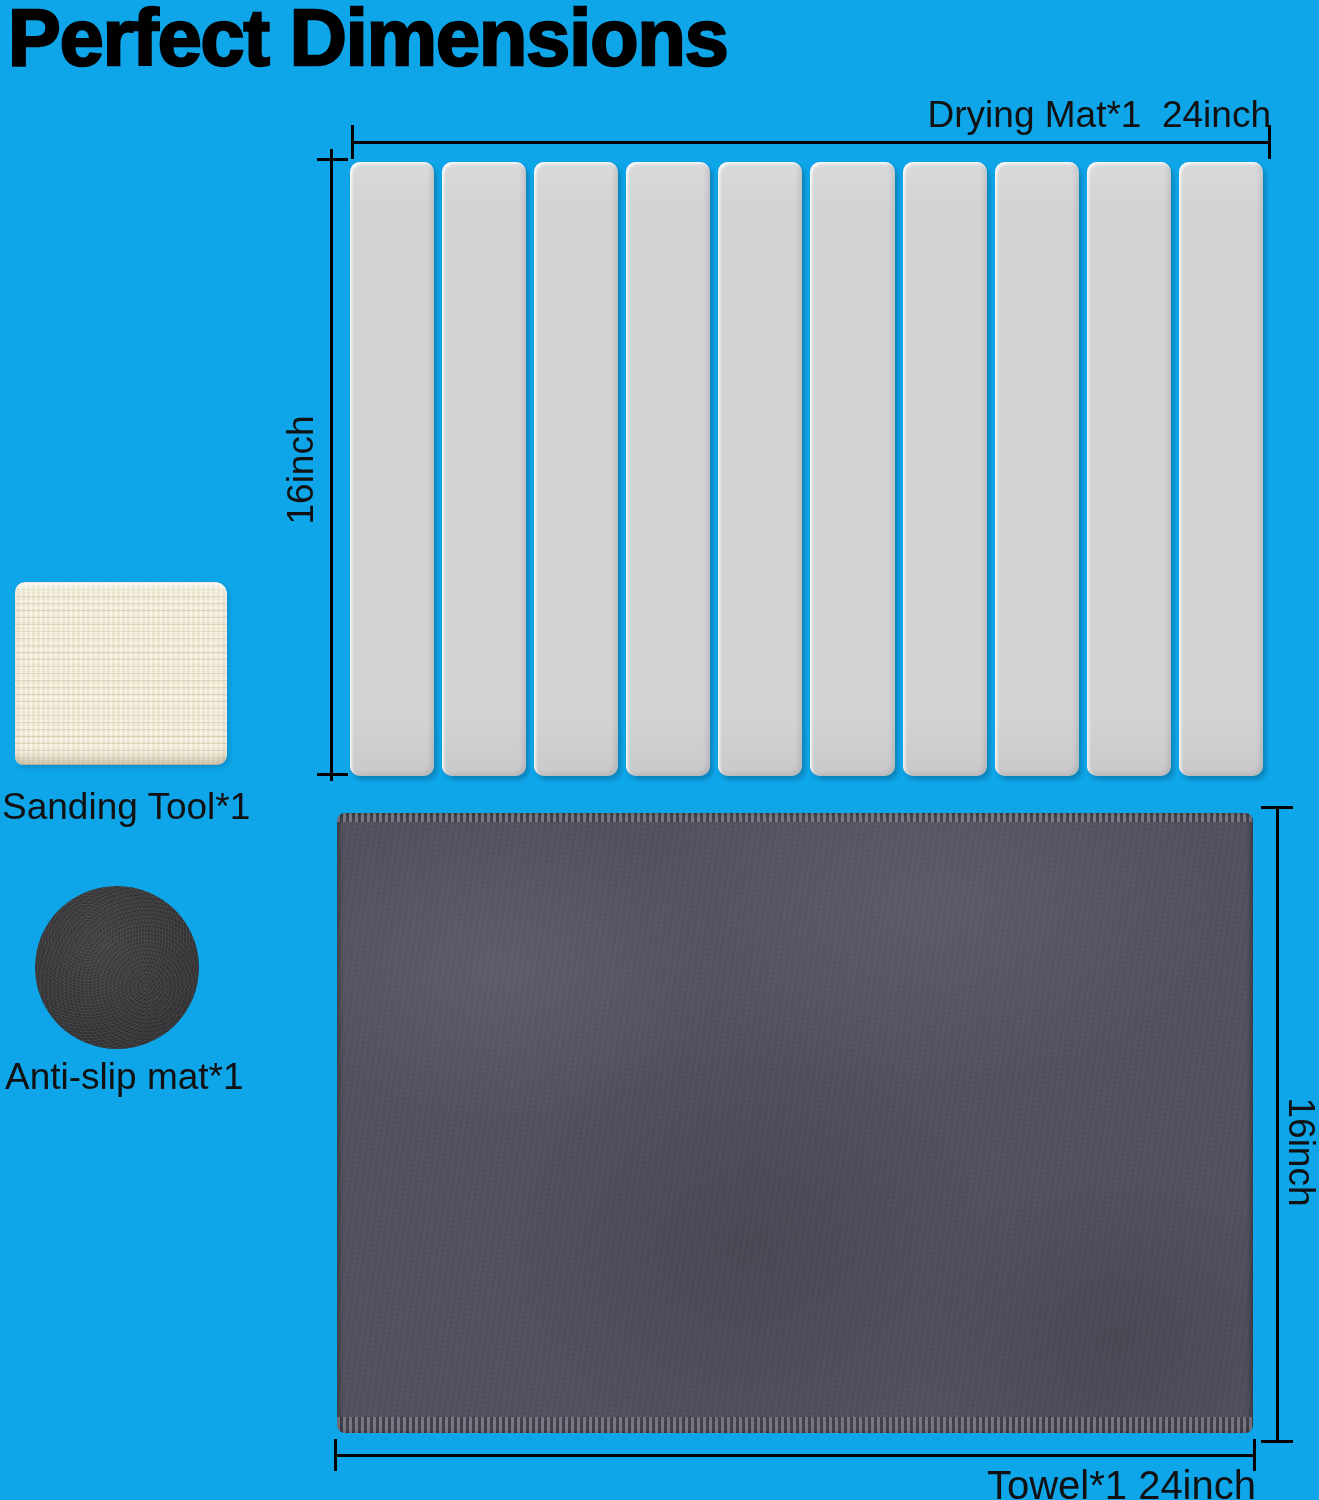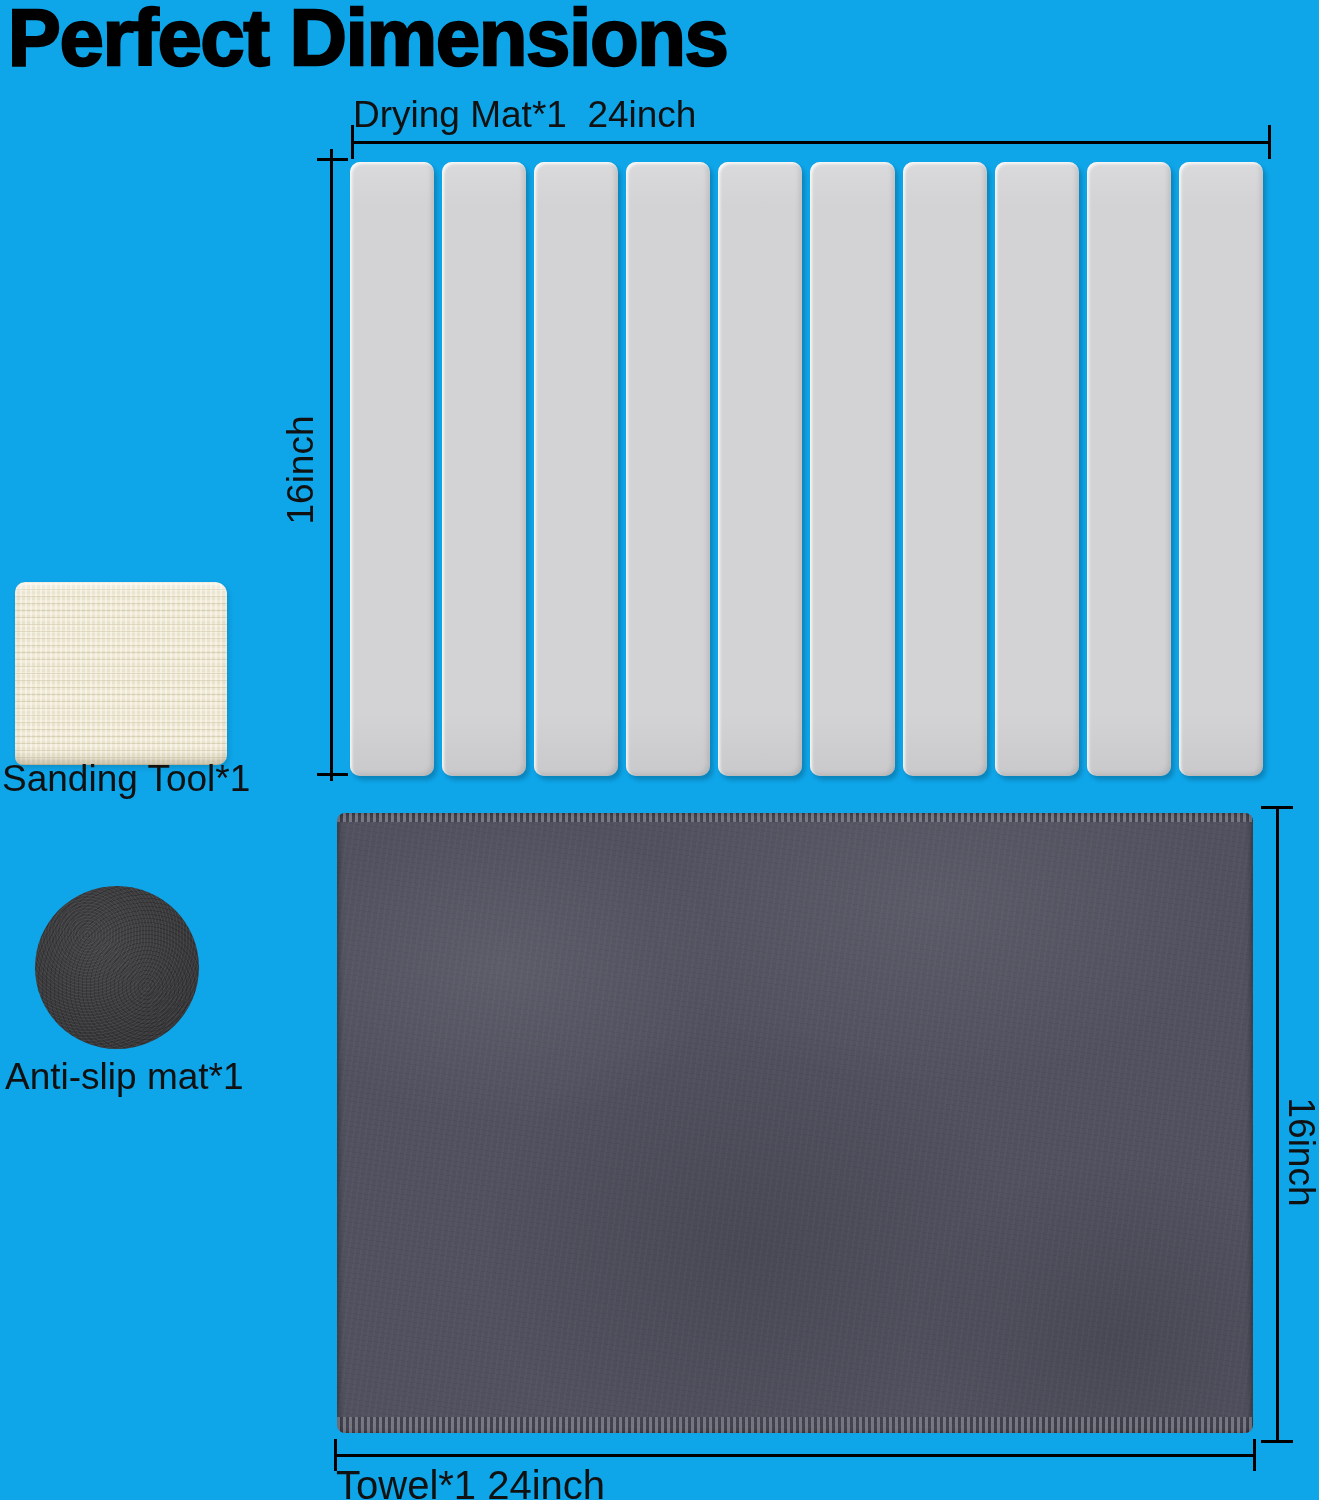--- a/index.html
+++ b/index.html
@@ -27,21 +27,21 @@
   
   .dim{background:#000;}
   .dim-h{height:3px;}
   .dim-v{width:3px;}
 
   .dim-label{
     font-size:37px;
     color:#111;
     white-space:pre;
   }
-  .dim-label.center{text-align:left;}
+  .dim-label.center{text-align:right;}
   .rot-ccw{transform:translate(-50%,-50%) rotate(-90deg);}
   .rot-cw{transform:translate(-50%,-50%) rotate(90deg);}
 
   
   .mat{
     left:350px;top:162px;width:913px;height:614px;
     display:flex;gap:8px;
   }
   .slat{
     flex:1;
@@ -126,21 +126,21 @@
       <div class="slat"></div>
       <div class="slat"></div>
       <div class="slat"></div>
       <div class="slat"></div>
       <div class="slat"></div>
       <div class="slat"></div>
       <div class="slat"></div>
     </div>
 
   <div class="abs sanding"></div>
-  <div class="abs dim-label" style="left:2px;top:758px;">Sanding Tool*1</div>
+  <div class="abs dim-label" style="left:2px;top:786px;">Sanding Tool*1</div>
 
   <div class="abs antislip"></div>
   <div class="abs dim-label" style="left:5px;top:1056px;text-align:center;">Anti-slip mat*1</div>
 
   <div class="abs towel"></div>
 
   <div class="abs dim-label rot-cw" style="left:1301px;top:1152px;">16inch</div>
   <div class="abs dim dim-v" style="left:1276px;top:806px;height:637px;"></div>
   <div class="abs dim dim-h" style="left:1261px;top:806px;width:32px;"></div>
   <div class="abs dim dim-h" style="left:1261px;top:1440px;width:32px;"></div>

